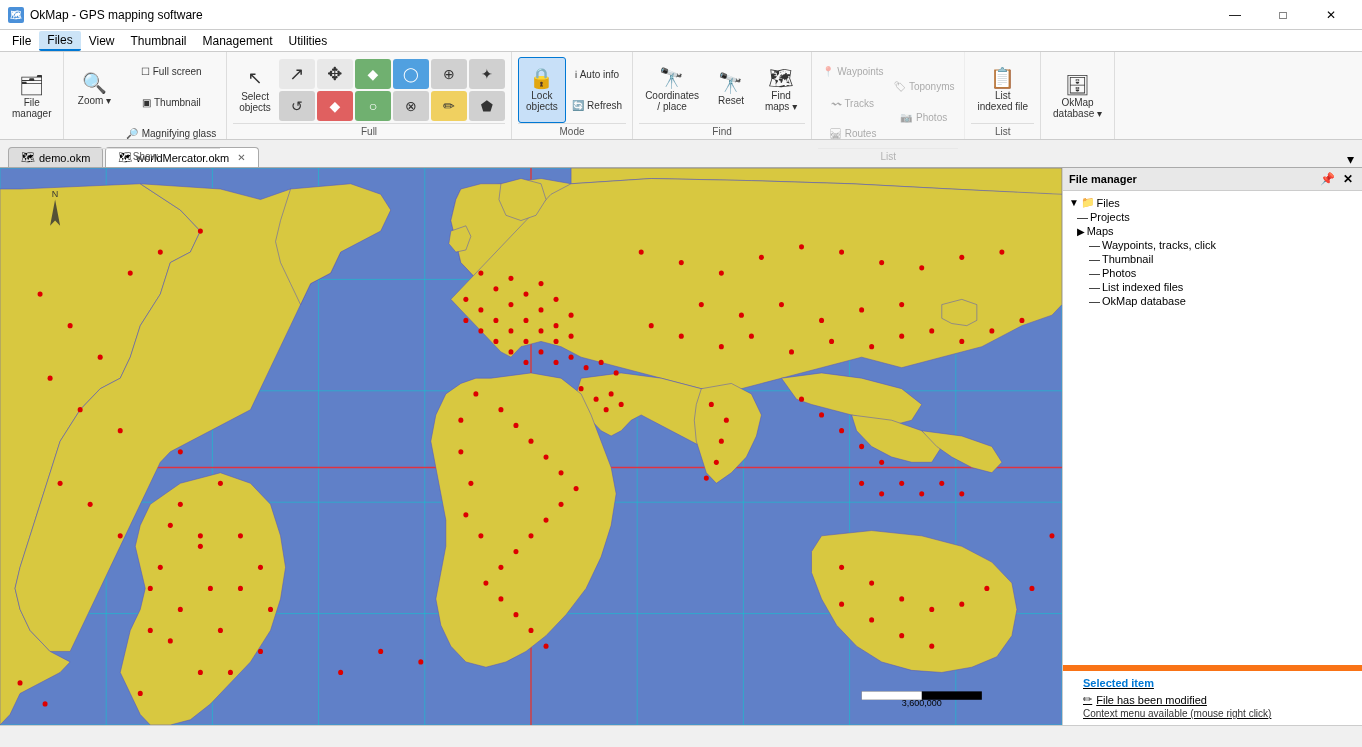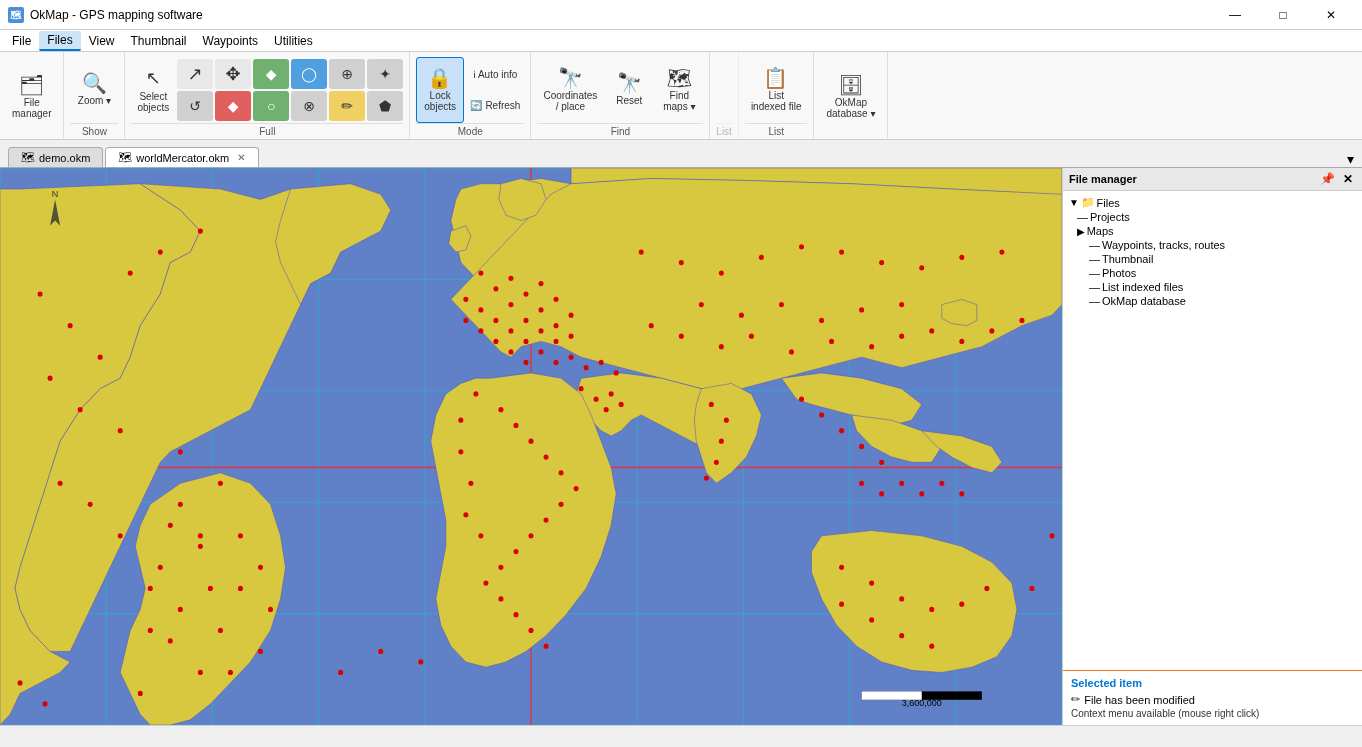--- a/index.html
+++ b/index.html
@@ -179,24 +179,25 @@
       display: flex;
       align-items: center;
       padding: 1px 4px;
       cursor: pointer;
       font-size: 11px;
       gap: 2px;
     }
     .tree-indent { padding-left: 12px; }
     .tree-indent2 { padding-left: 24px; }
     .file-manager-footer {
-      border-top: 1px solid #f97316;
-      padding: 6px 8px;
+      border-top: 6px solid #f97316;
+      padding: 6px 20px;
       font-size: 11px;
       background: #fff;
+      text-decoration: underline;
     }
     .footer-selected { color: #0078d4; font-weight: bold; margin-bottom: 4px; }
     .footer-info { display: flex; align-items: center; gap: 4px; }
     .footer-context { color: #333; margin-top: 2px; font-size: 10px; }
 
     
     .status-bar {
       height: 22px;
       background: #f0f0f0;
       border-top: 1px solid #ccc;
@@ -242,41 +243,46 @@
     <div class="title-bar-btn">□</div>
     <div class="title-bar-btn close">✕</div>
   </div>
 </div>
 
 <div class="menu-bar">
   <div class="menu-item">File</div>
   <div class="menu-item active">Files</div>
   <div class="menu-item">View</div>
   <div class="menu-item">Thumbnail</div>
-  <div class="menu-item">Waypoints</div>
+  <div class="menu-item">Management</div>
   <div class="menu-item">Utilities</div>
 </div>
 
 <div class="ribbon">
 
   <div class="ribbon-group">
     <div class="ribbon-group-content">
       <div class="ribbon-btn-large">
         <div class="icon-box">🗂</div>
         <div>File<br>manager</div>
       </div>
     </div>
   </div>
 
   <div class="ribbon-group">
     <div class="ribbon-group-content">
       <div style="display:flex; align-items:flex-start; gap:4px;">
         <div class="ribbon-btn-large">
           <div class="icon-box">🔍</div>
           <div>Zoom ▾</div>
+        </div>
+        <div class="ribbon-btn-col">
+          <div class="ribbon-btn-small">☐ Full screen</div>
+          <div class="ribbon-btn-small">▣ Thumbnail</div>
+          <div class="ribbon-btn-small">🔎 Magnifying glass</div>
         </div>
       </div>
     </div>
     <div class="ribbon-group-label">Show</div>
   </div>
 
   <div class="ribbon-group">
     <div class="ribbon-group-content">
       <div style="display:flex; flex-direction:column; gap:2px;">
         <div style="display:flex; gap:2px;">
@@ -336,20 +342,29 @@
       <div class="ribbon-btn-large">
         <div class="icon-box">🗺</div>
         <div>Find<br>maps ▾</div>
       </div>
     </div>
     <div class="ribbon-group-label">Find</div>
   </div>
 
   <div class="ribbon-group ribbon-disabled">
     <div class="ribbon-group-content">
+      <div class="ribbon-btn-col">
+        <div class="ribbon-btn-small">📍 Waypoints</div>
+        <div class="ribbon-btn-small">〰 Tracks</div>
+        <div class="ribbon-btn-small">🛤 Routes</div>
+      </div>
+      <div class="ribbon-btn-col">
+        <div class="ribbon-btn-small">🏷 Toponyms</div>
+        <div class="ribbon-btn-small">📷 Photos</div>
+      </div>
     </div>
     <div class="ribbon-group-label">List</div>
   </div>
 
   <div class="ribbon-group">
     <div class="ribbon-group-content">
       <div class="ribbon-btn-large">
         <div class="icon-box">📋</div>
         <div>List<br>indexed file</div>
       </div>
@@ -645,21 +660,21 @@
         <span>Projects</span>
       </div>
 
       <div class="tree-item tree-indent">
         <span style="font-size:10px;">▶</span>
         <span>Maps</span>
       </div>
 
       <div class="tree-item tree-indent2">
         <span>—</span>
-        <span>Waypoints, tracks, routes</span>
+        <span>Waypoints, tracks, click</span>
       </div>
 
       <div class="tree-item tree-indent2">
         <span>—</span>
         <span>Thumbnail</span>
       </div>
 
       <div class="tree-item tree-indent2">
         <span>—</span>
         <span>Photos</span>

